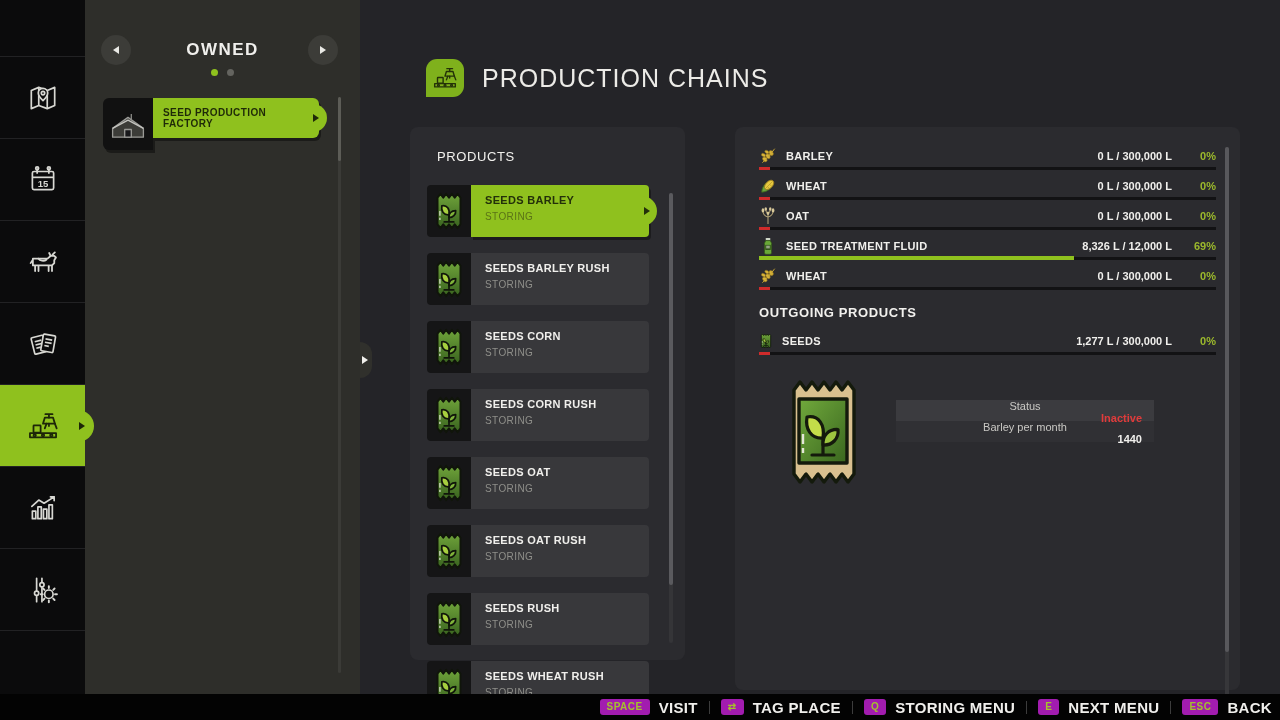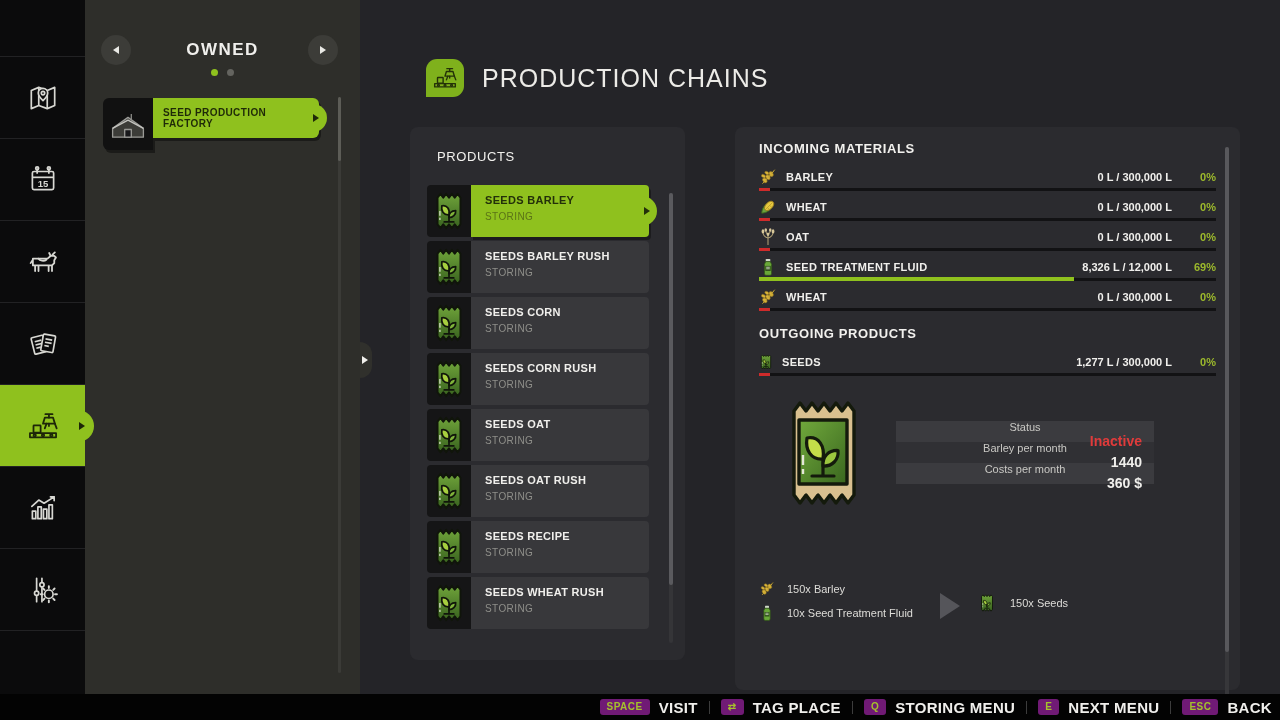--- a/index.html
+++ b/index.html
@@ -43,21 +43,21 @@
   .ph-icon { width:38px; height:38px; background:#7fb11c; border-radius:11px 11px 11px 0; display:flex; align-items:center; justify-content:center; color:#243208; }
   .ph-title { color:#ecebe7; font-size:25px; letter-spacing:1px; font-weight:500; }
 
   .panel { position:absolute; background:#2b2b2f; border-radius:8px; }
   .panel-title { color:#f2f1ee; font-size:13px; font-weight:normal; letter-spacing:.6px; }
 
   
   .products { left:50px; top:127px; width:275px; height:533px; }
   .products .panel-title { position:absolute; left:27px; top:22px; }
   .plist { position:absolute; left:17px; top:58px; width:222px; }
-  .pitem { display:flex; height:52px; margin-bottom:4px; cursor:pointer; }
+  .pitem { display:flex; height:52px; margin-bottom:16px; cursor:pointer; }
   .ptile { width:44px; height:52px; background:#151516; border-radius:4px 0 0 4px; display:flex; align-items:center; justify-content:center; }
   .pbody { position:relative; flex:1; background:#38383b; border-radius:0 4px 4px 0; padding:9px 8px 0 14px; }
   .pname { color:#f0efec; font-size:11px; font-weight:bold; letter-spacing:.3px; display:block; }
   .pstat { color:#8f8f8a; font-size:10px; letter-spacing:.4px; display:block; margin-top:5px; }
   .pitem.selected .pbody { background:#8fc11e; box-shadow:2px 3px 0 rgba(0,0,0,.35); }
   .pitem.selected .pname { color:#23300a; }
   .pitem.selected .pstat { color:#5a7316; }
   .pitem.selected .bump { position:absolute; right:-8px; top:50%; margin-top:-15px; width:16px; height:30px; background:#8fc11e; border-radius:0 15px 15px 0; }
   .pitem.selected .bump i { position:absolute; left:3px; top:11px; width:0;height:0; border-left:6px solid #23300a; border-top:4px solid transparent; border-bottom:4px solid transparent; }
   .products .scroll { position:absolute; right:12px; top:66px; width:4px; height:450px; background:#353538; border-radius:2px; }
@@ -79,37 +79,37 @@
   .details .scroll { position:absolute; right:11px; top:20px; width:4px; height:640px; background:#37373a; border-radius:2px; }
   .details .scroll .thumb { position:absolute; top:0; width:4px; height:505px; background:#58585c; border-radius:2px; }
 
   .prod-block { position:relative; margin-top:22px; height:150px; }
   .prod-img { position:absolute; left:34px; top:0; }
   .prod-head { position:absolute; left:146px; top:0; color:#f2f1ee; font-size:13px; font-weight:bold; letter-spacing:.6px;margin-top:24px; }
   .ptable { position:absolute; left:146px; top:22px; width:258px; }
   .trow { height:21px; display:flex; align-items:center; padding:0 12px; background:#303034;flex-direction:column; }
   .trow.alt { background:#3b3b3f; }
   .tlabel { color:#c9c8c4; font-size:11px; }
-  .tval { margin-left:auto; color:#f0efec; font-size:14px; font-weight:bold; }
+  .tval { margin-left:auto; color:#f0efec; font-size:11px; font-weight:bold; }
   .tval.red { color:#e03b3b; }
 
   .recipe { margin-top:30px; }
   .recipe-rows { position:relative; height:60px; margin:10px 0 0 0; }
   .r-in { position:absolute; left:9px; display:flex; align-items:center; gap:12px; }
   .r-in.row1 { top:2px; } .r-in.row2 { top:26px; }
   .r-icon { width:16px; height:16px; flex:none; }
   .r-text { color:#dddcd8; font-size:11px; }
   .r-arrow { position:absolute; left:190px; top:14px; width:0; height:0; border-left:20px solid #55555a; border-top:13px solid transparent; border-bottom:13px solid transparent; }
   .r-out { position:absolute; left:228px; top:14px; display:flex; align-items:center; gap:14px; }
   .r-out .r-icon { width:18px; height:20px; }
 
   
   .bottombar { position:absolute; left:0; bottom:0; width:1280px; height:26px; background:#030303; z-index:6; display:flex; align-items:center; justify-content:flex-end; padding-right:8px; }
   .kb-group { display:flex; align-items:center; gap:9px; }
-  .kb-key { background:#701a75; color:#a5c12d; font-size:10px; font-weight:bold; letter-spacing:.5px; padding:3px 7px; border-radius:3px; line-height:1; }
+  .kb-key { background:#a21caf; color:#a5c12d; font-size:10px; font-weight:bold; letter-spacing:.5px; padding:3px 7px; border-radius:3px; line-height:1; }
   .kb-label { color:#f0efec; font-size:15px; font-weight:bold; letter-spacing:.3px; }
   .kb-sep { width:1px; height:13px; background:#3c3c3c; margin:0 11px; }
 </style>
 </head>
 <body>
 
 <svg width="0" height="0" style="position:absolute">
   <defs>
     <linearGradient id="gPk" x1="0" y1="0" x2="0" y2="1">
       <stop offset="0" stop-color="#6fa33a"></stop>
@@ -441,21 +441,21 @@
             </div>
         </div>
 
         <div class="pitem">
           <div class="ptile">
               <svg width="36" height="42">
                 <use href="#sym-packet"></use>
               </svg>
             </div>
           <div class="pbody">
-              <span class="pname">SEEDS RECIPE</span>
+              <span class="pname">SEEDS RUSH</span>
               <span class="pstat">STORING</span>
             </div>
         </div>
 
         <div class="pitem">
           <div class="ptile">
               <svg width="36" height="42">
                 <use href="#sym-packet"></use>
               </svg>
             </div>
@@ -467,21 +467,20 @@
 
       </div>
       <div class="scroll">
           <span class="thumb"></span>
         </div>
     </section>
 
     <section class="panel details">
       <div class="d-inner">
 
-        <div class="sec-title">INCOMING MATERIALS</div>
 
         <div class="mat-row">
           <svg class="micon">
               <use href="#sym-barley"></use>
             </svg>
           <span class="mat-name">BARLEY</span>
           <span class="mat-amt">0 L / 300,000 L</span>
           <span class="mat-pct">0%</span>
           <div class="bar">
               <span class="tick"></span>
@@ -563,49 +562,24 @@
           <div class="prod-head">PRODUCTION</div>
           <div class="ptable">
             <div class="trow alt">
               <span class="tlabel">Status</span>
               <span class="tval red">Inactive</span>
             </div>
             <div class="trow">
               <span class="tlabel">Barley per month</span>
               <span class="tval">1440</span>
             </div>
-            <div class="trow alt">
-              <span class="tlabel">Costs per month</span>
-              <span class="tval">360 $</span>
-            </div>
           </div>
         </div>
 
         <div class="recipe">
-          <div class="recipe-rows">
-            <div class="r-in row1">
-              <svg class="r-icon">
-                  <use href="#sym-barley"></use>
-                </svg>
-              <span class="r-text">150x Barley</span>
-            </div>
-            <div class="r-in row2">
-              <svg class="r-icon">
-                  <use href="#sym-bottle"></use>
-                </svg>
-              <span class="r-text">10x Seed Treatment Fluid</span>
-            </div>
-            <div class="r-arrow"></div>
-            <div class="r-out">
-              <svg class="r-icon">
-                  <use href="#sym-packet"></use>
-                </svg>
-              <span class="r-text">150x Seeds</span>
-            </div>
-          </div>
         </div>
 
       </div>
       <div class="scroll">
           <span class="thumb"></span>
         </div>
     </section>
 
   </main>
 

